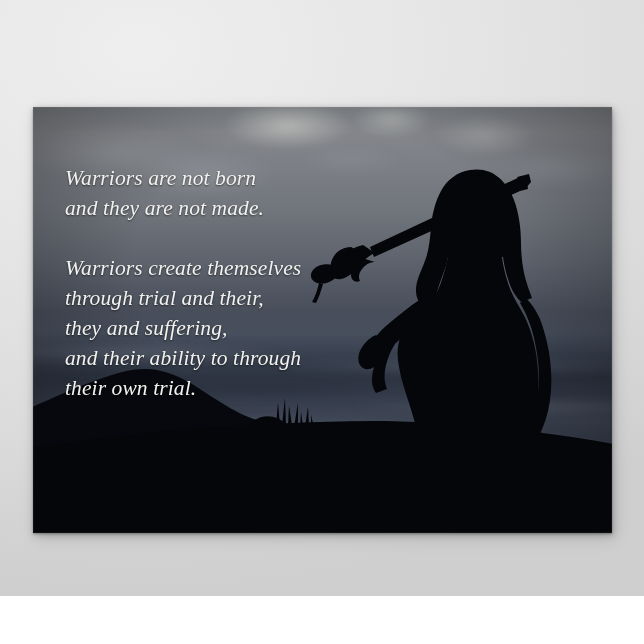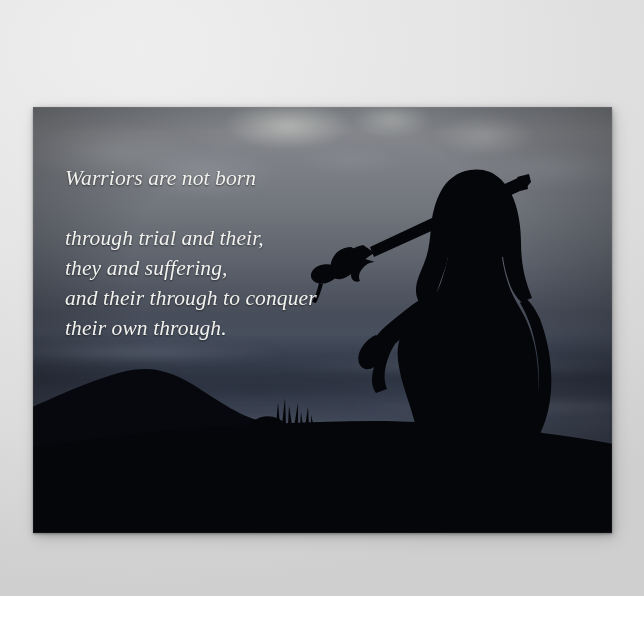--- a/index.html
+++ b/index.html
@@ -340,23 +340,25 @@
                    C490,472 487,467 482,464 Z"></path>
 
           <path d="M385,438 C384,444 384,450 385,456 L410,456 C409,450 409,444 410,438 Z"></path>
           <path d="M461,440 C460,446 460,452 461,458 L484,458 C483,452 483,446 484,440 Z"></path>
         </g>
       </svg>
     </div>
 
     <div id="quote-block">
       <div class="quote-line">Warriors are not born</div>
+      <div class="quote-line">and they are not made.</div>
       <div class="quote-gap"></div>
+      <div class="quote-line">Warriors create themselves</div>
       <div class="quote-line">through trial and their,</div>
       <div class="quote-line">they and suffering,</div>
-      <div class="quote-line">and their through to conquer</div>
-      <div class="quote-line">their own through.</div>
+      <div class="quote-line">and their ability to through</div>
+      <div class="quote-line">their own trial.</div>
     </div>
 
     <div id="poster-edge-highlight"></div>
   </div>
 
 </div>
 
 </body></html>

